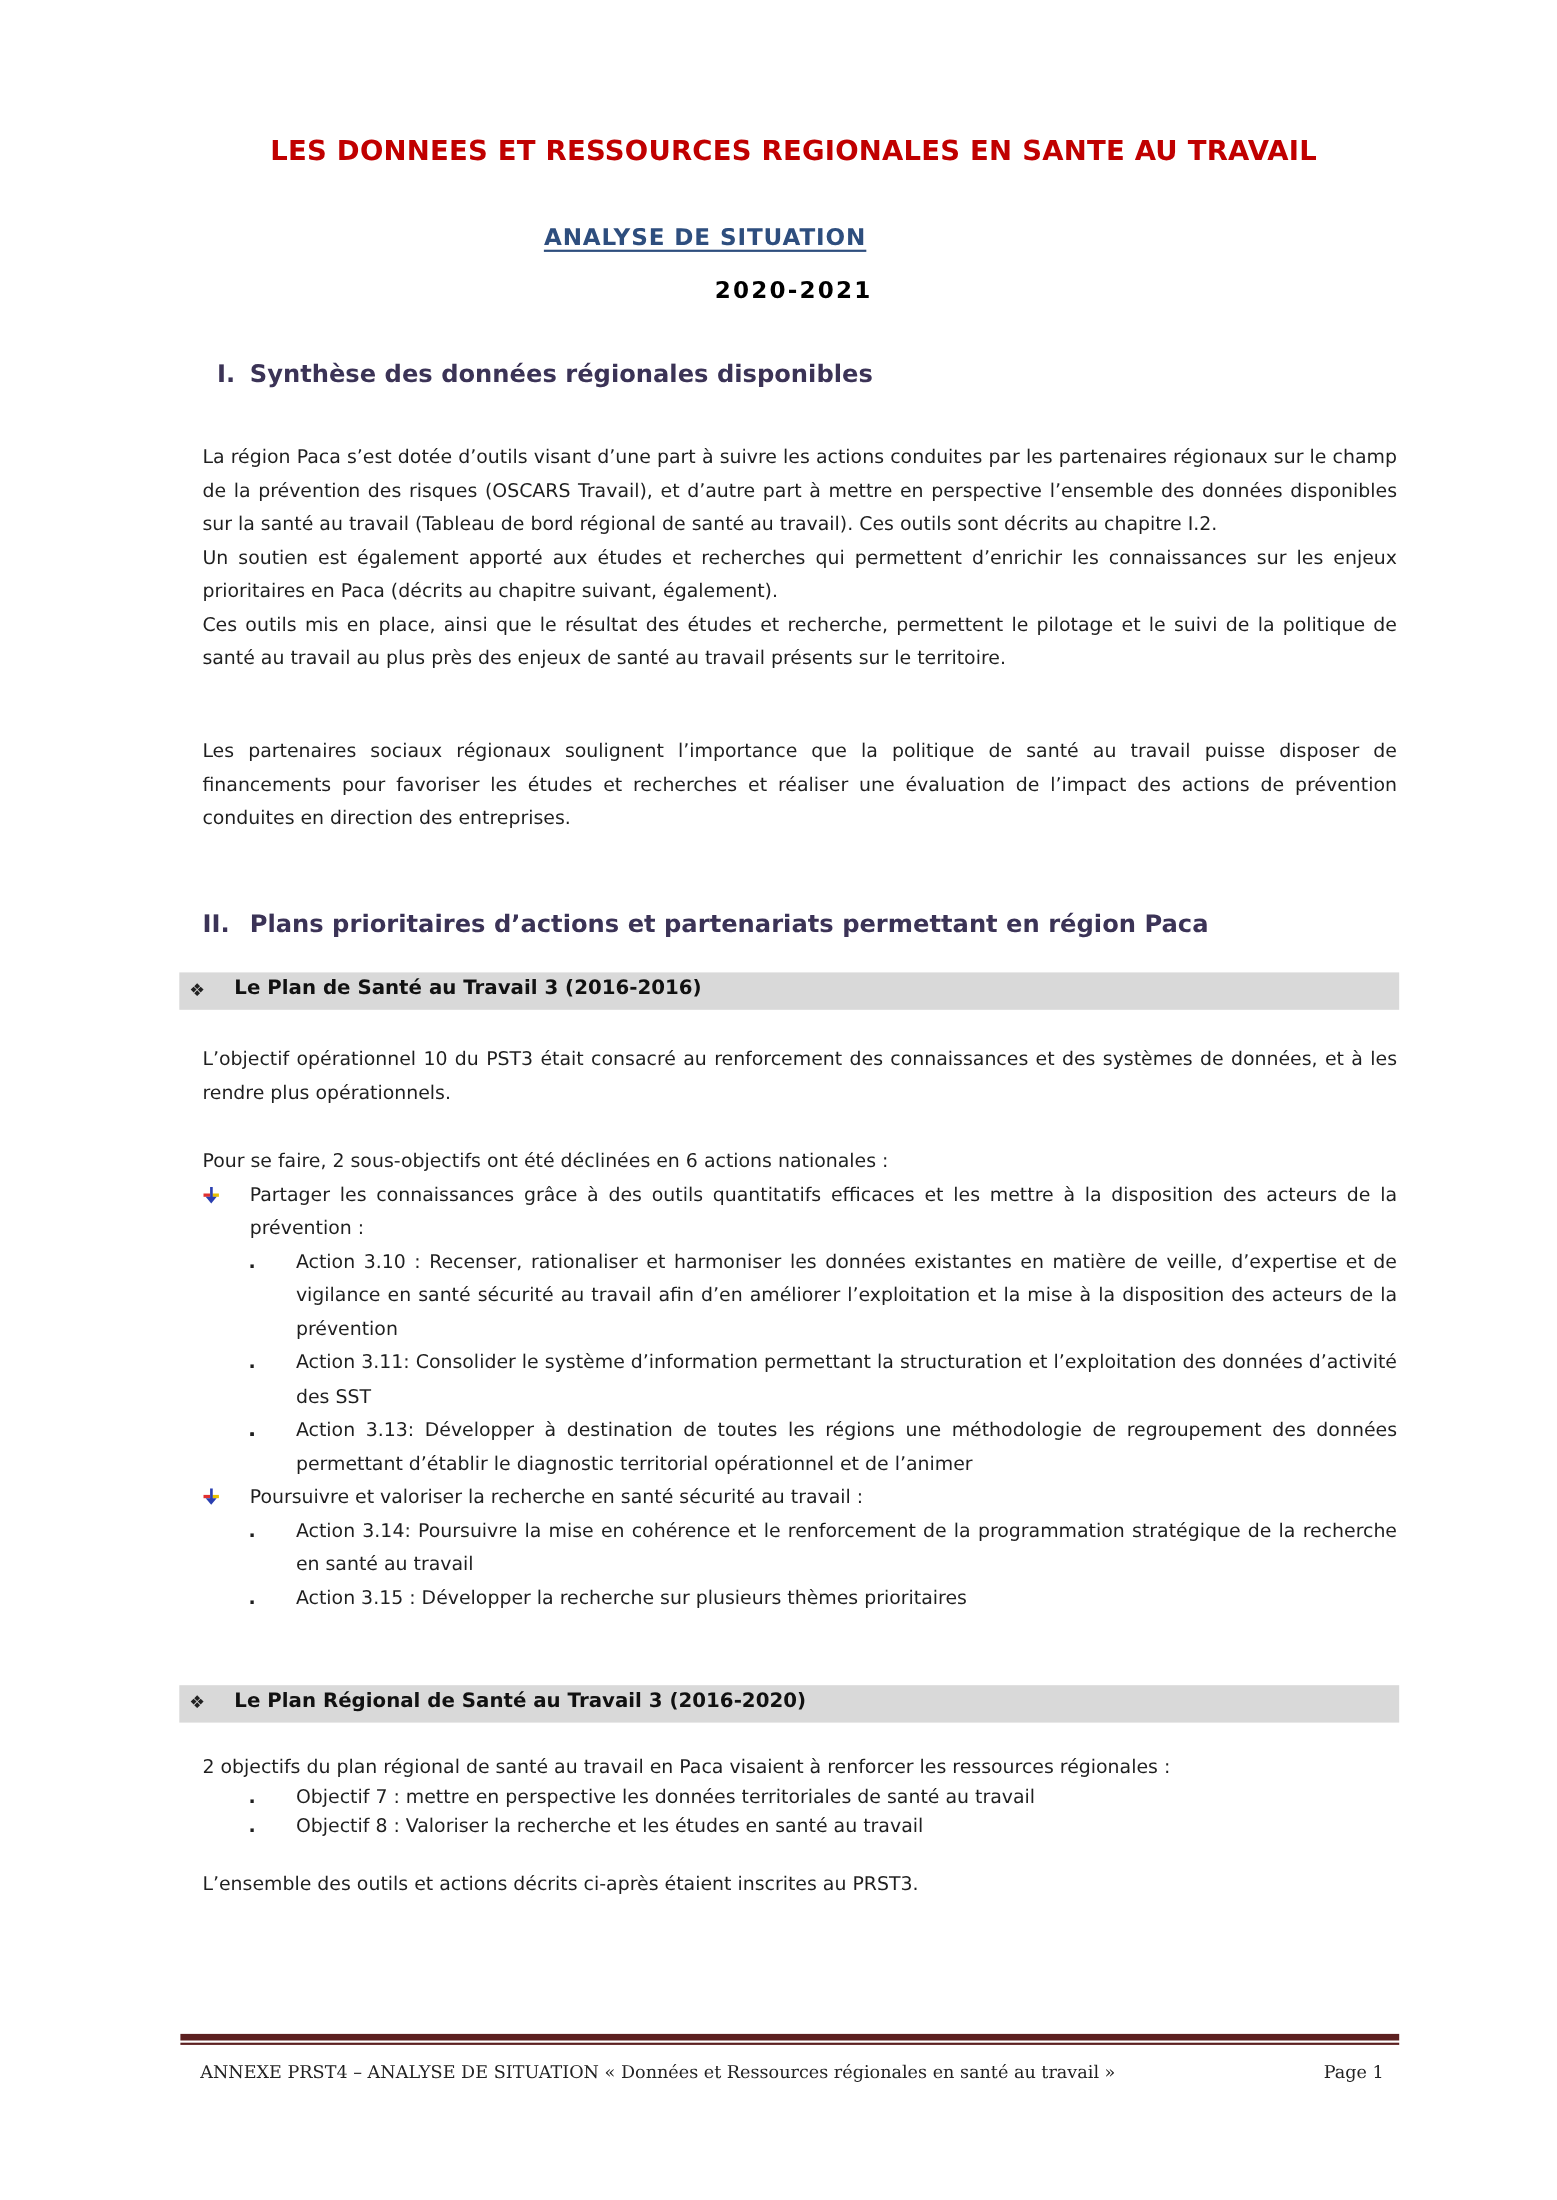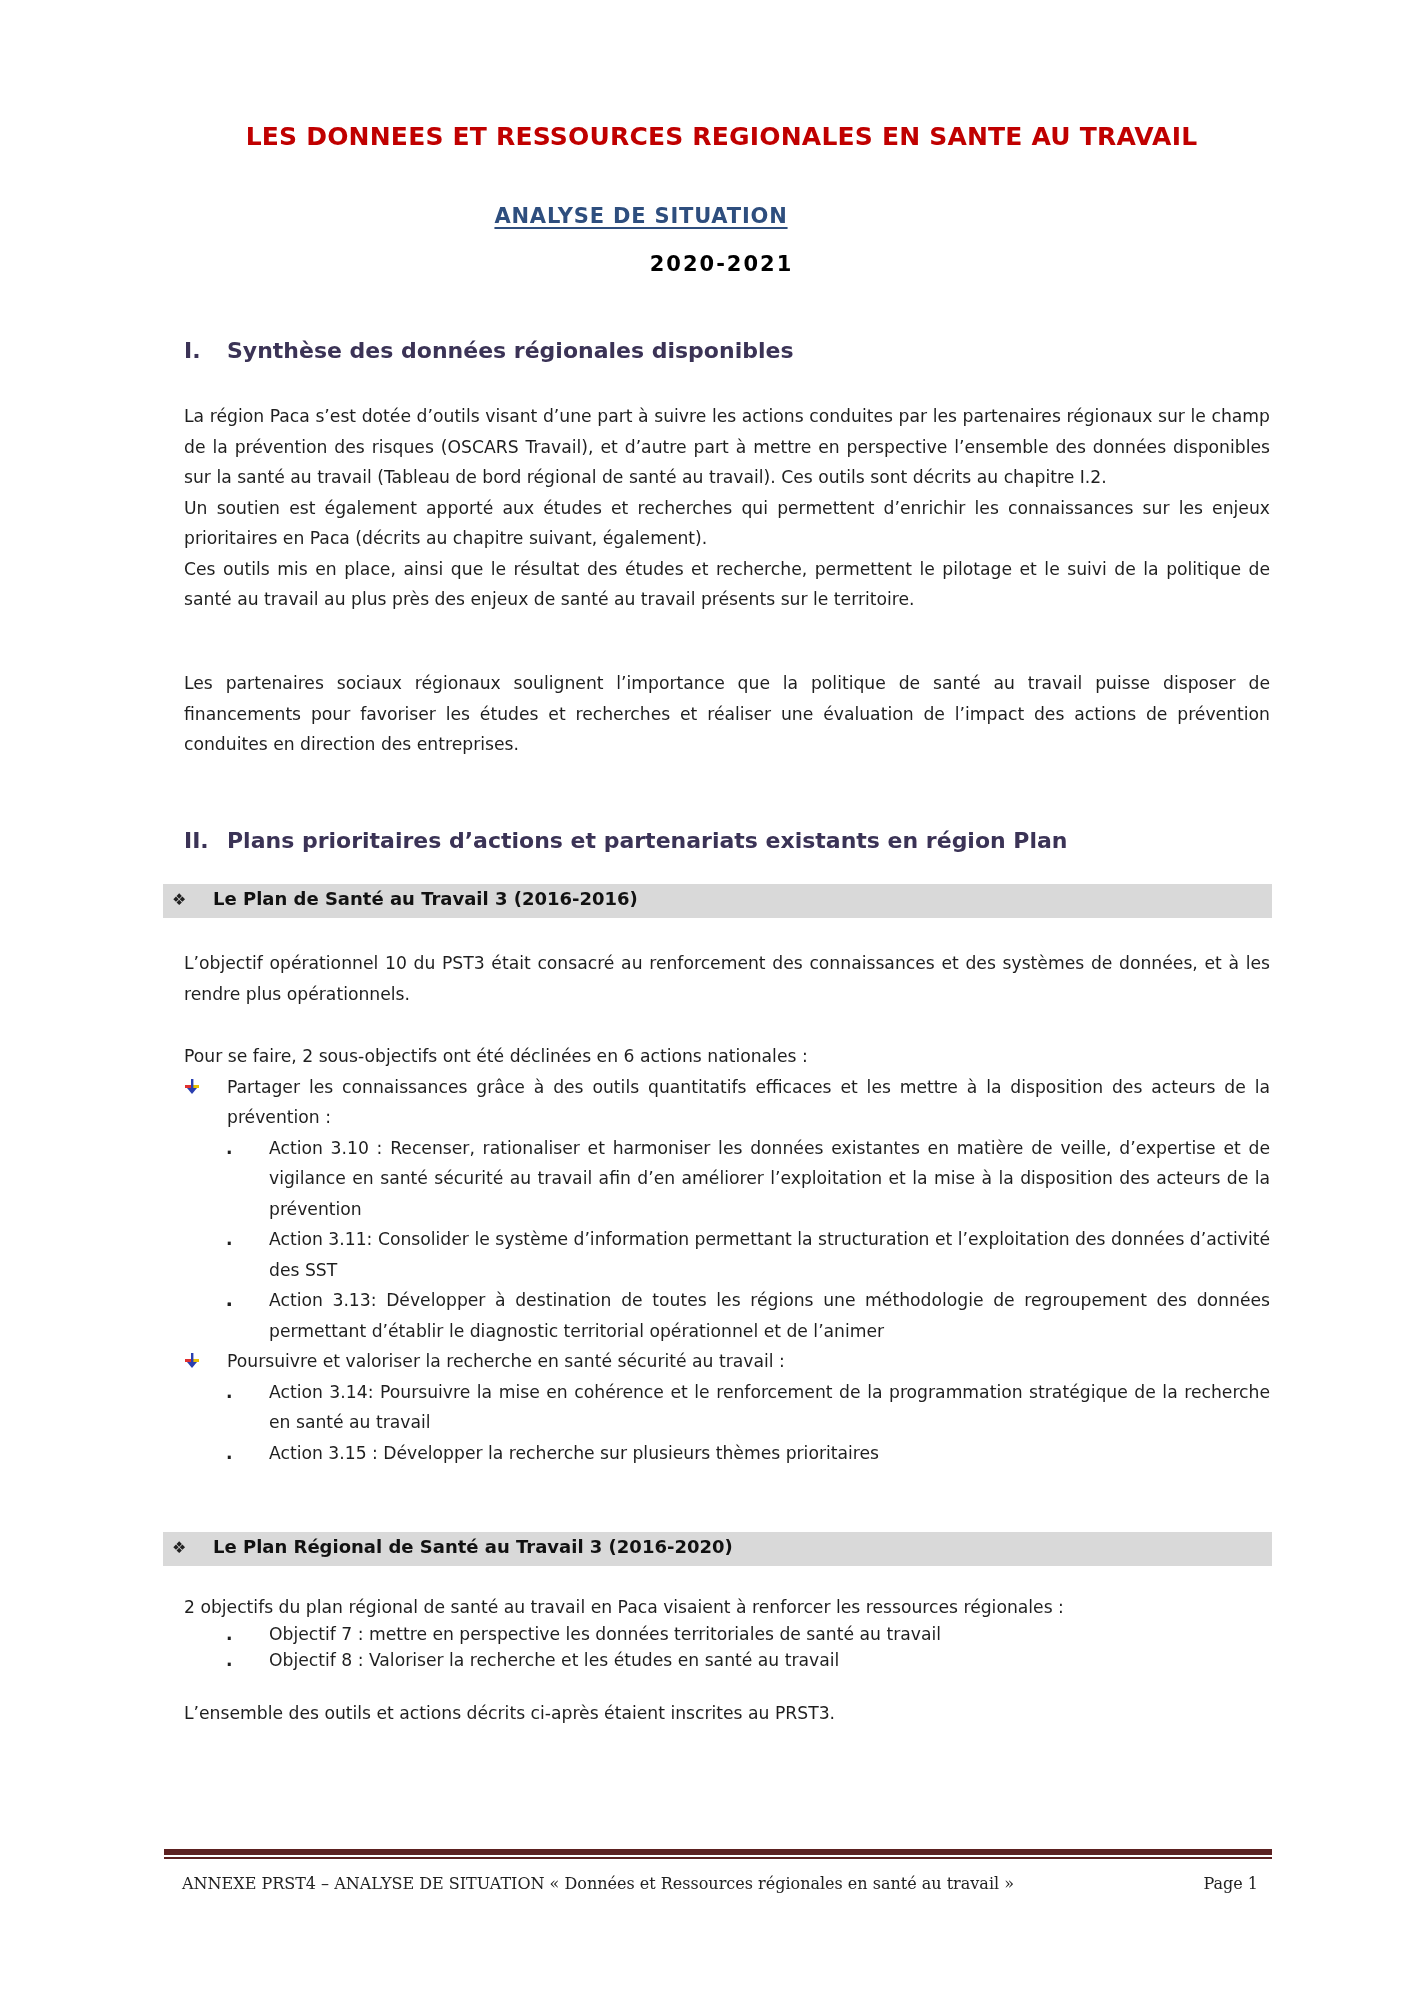--- a/index.html
+++ b/index.html
@@ -33,36 +33,36 @@
   .footer-page { right: 157px; top: 1874px; font-family: "DejaVu Serif", "Liberation Serif", serif;
                  font-size: 16px; color: #222; white-space: nowrap; }
 </style>
 </head>
 <body>
 
 <div class="abs title">LES DONNEES ET RESSOURCES REGIONALES EN SANTE AU TRAVAIL</div>
 <div class="abs subtitle"><span>ANALYSE DE SITUATION</span></div>
 <div class="abs year">2020-2021</div>
 
-<div class="abs h1" style="top:338px;">
+<div class="abs h1" style="top:328px;text-align:center;">
   <span class="num">I.</span><span>Synthèse des données régionales disponibles</span>
 </div>
 
 <div class="abs para" style="top:401px;">
   <p>La région Paca s’est dotée d’outils visant d’une part à suivre les actions conduites par les partenaires régionaux sur le champ de la prévention des risques (OSCARS Travail), et d’autre part à mettre en perspective l’ensemble des données disponibles sur la santé au travail (Tableau de bord régional de santé au travail). Ces outils sont décrits au chapitre I.2.</p>
   <p>Un soutien est également apporté aux études et recherches qui permettent d’enrichir les connaissances sur les enjeux prioritaires en Paca (décrits au chapitre suivant, également).</p>
   <p>Ces outils mis en place, ainsi que le résultat des études et recherche, permettent le pilotage et le suivi de la politique de santé au travail au plus près des enjeux de santé au travail présents sur le territoire.</p>
 </div>
 
 <div class="abs para" style="top:668px;">
   <p>Les partenaires sociaux régionaux soulignent l’importance que la politique de santé au travail puisse disposer de financements pour favoriser les études et recherches et réaliser une évaluation de l’impact des actions de prévention conduites en direction des entreprises.</p>
 </div>
 
 <div class="abs h1" style="top:828px;">
-  <span class="num">II.</span><span>Plans prioritaires d’actions et partenariats existants en région Plan</span>
+  <span class="num">II.</span><span>Plans prioritaires d’actions et partenariats permettant en région Paca</span>
 </div>
 
 <div class="abs bar" style="top:884px;">
   <span class="diamond">❖</span>
   <span class="label">Le Plan de Santé au Travail 3 (2016-2016)</span>
 </div>
 
 <div class="abs para" style="top:948px;">
   <p>L’objectif opérationnel 10 du PST3 était consacré au renforcement des connaissances et des systèmes de données, et à les rendre plus opérationnels.</p>
 </div>

